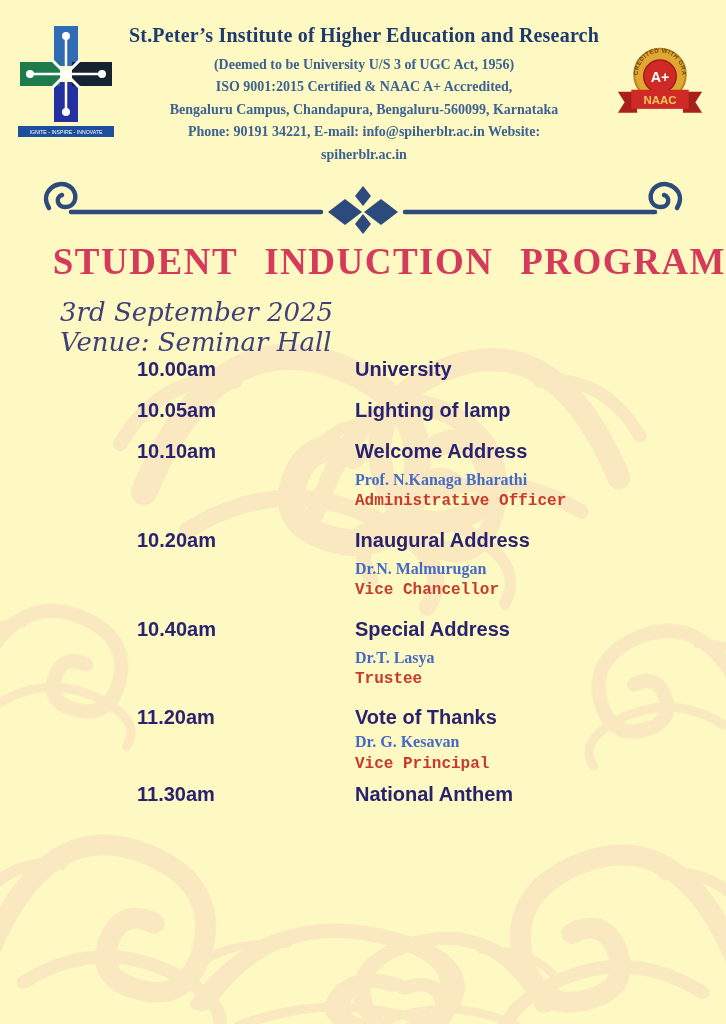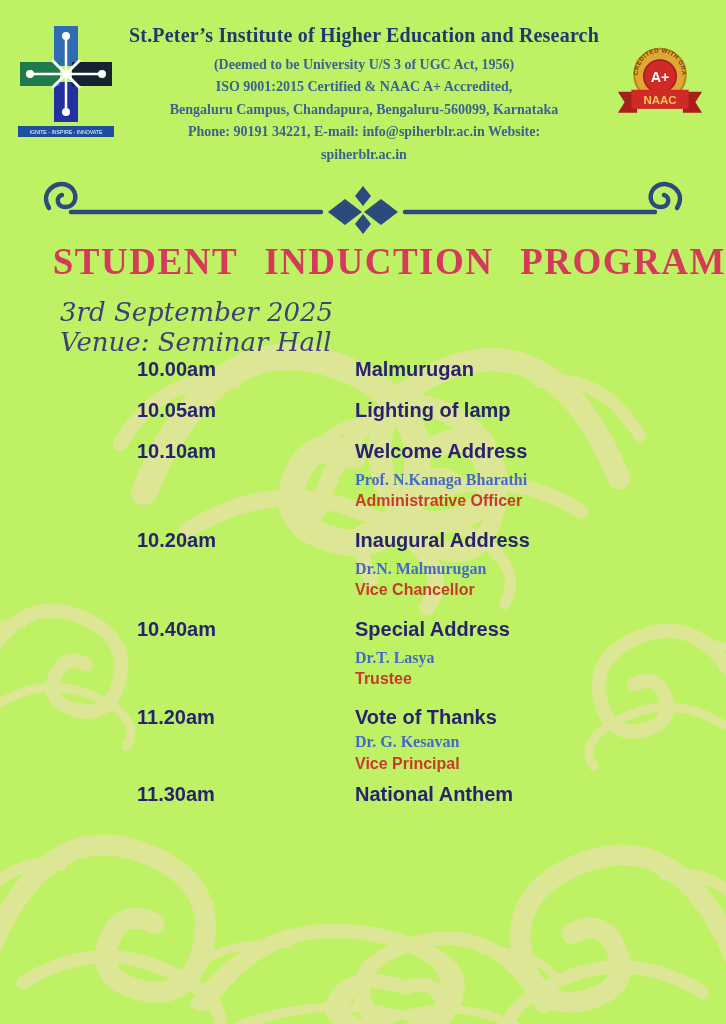--- a/index.html
+++ b/index.html
@@ -5,21 +5,21 @@
   :root{
     --navy:#1e3a6e; --steel:#3c6292; --title_pink:#d63a5a; --agenda_red:#e0392e;
     --item_navy:#29226e; --name_blue:#4569c6; --role_red:#c83a2b;
     --divider_navy:#2c4a7c; --script_purple:#3f3f7a; --ornament_peach:#f6dcbd;
     --logo_green:#1f7a4c; --logo_blue:#2f6cb3; --logo_royal:#2230a0; --logo_dark:#16222f;
     --badge_gold:#e0a832; --badge_red:#cf2a26; --banner_blue:#1d4f9e;
   }
   *{box-sizing:border-box;margin:0;padding:0;}
   html,body{width:726px;height:1024px;}
   body{background:#fff;overflow:hidden;font-family:"Liberation Sans",sans-serif;position:relative;}
-  .page{position:relative;width:726px;height:1024px;background:#bef264;}
+  .page{position:relative;width:726px;height:1024px;background:#fef9c3;}
   .bg-orn{position:absolute;inset:0;z-index:0;pointer-events:none;}
   .content{position:relative;z-index:1;}
 
   .header{display:flex;align-items:flex-start;padding:22px 14px 0 16px;}
   .logo-wrap{flex:0 0 104px;}
   .header-text{flex:1;text-align:center;padding:2px 2px 0 2px;}
   .inst-name{font-family:"Liberation Serif",serif;font-weight:700;font-size:20px;color:var(--navy);margin-bottom:7px;letter-spacing:.2px;}
   .sub{font-family:"Liberation Serif",serif;font-weight:700;font-size:14px;color:var(--steel);line-height:1.6;}
   .badge-wrap{flex:0 0 104px;display:flex;justify-content:center;padding-top:18px;}
 
@@ -29,21 +29,21 @@
     font-family:"DejaVu Serif",serif;font-style:italic;font-size:26px;color:var(--script_purple);flex-direction:column;}
   .agenda-heading{font-size:25px;font-weight:700;color:var(--agenda_red);text-align:center;letter-spacing:1px;margin:18px 0 16px;}
 
   .agenda{padding-left:137px;}
   .row{display:grid;grid-template-columns:218px 1fr;margin-bottom:17px;}
   .row.tight{margin-bottom:7px;}
   .row.snug{margin-bottom:9px;}
   .time{font-size:20px;font-weight:700;color:var(--item_navy);line-height:1.2;}
   .item-title{font-size:20px;font-weight:700;color:var(--item_navy);line-height:1.2;}
   .person-name{font-family:"Liberation Serif",serif;font-weight:700;font-size:16px;color:var(--name_blue);margin-top:8px;line-height:1.15;}
-  .person-role{font-family:Liberation Sans, sans-serif;font-weight:700;font-size:16px;color:var(--role_red);margin-top:3px;line-height:1.15;}
+  .person-role{font-family:Liberation Mono, monospace;font-weight:700;font-size:16px;color:var(--role_red);margin-top:3px;line-height:1.15;}
 </style>
 </head>
 <body>
 
 <div class="page">
 
   <svg class="bg-orn" width="726" height="1024" viewBox="0 0 726 1024">
     <defs>
       <g id="fl" fill="none" stroke="var(--ornament_peach,#f6dcbd)" stroke-linecap="round">
         <path d="M10 80 Q40 8 92 28 Q132 44 122 80 Q113 108 86 99 Q65 92 74 72 Q81 57 97 65" stroke-width="11"></path>
@@ -138,21 +138,21 @@
       <span>3rd September 2025</span>
       <span>Venue: Seminar Hall</span>
     </div>
 
 
     <div class="agenda">
 
       <div class="row">
         <div class="time">10.00am</div>
         <div>
-            <div class="item-title">Malmurugan</div>
+            <div class="item-title">University</div>
           </div>
       </div>
 
       <div class="row">
         <div class="time">10.05am</div>
         <div>
             <div class="item-title">Lighting of lamp</div>
           </div>
       </div>
 

